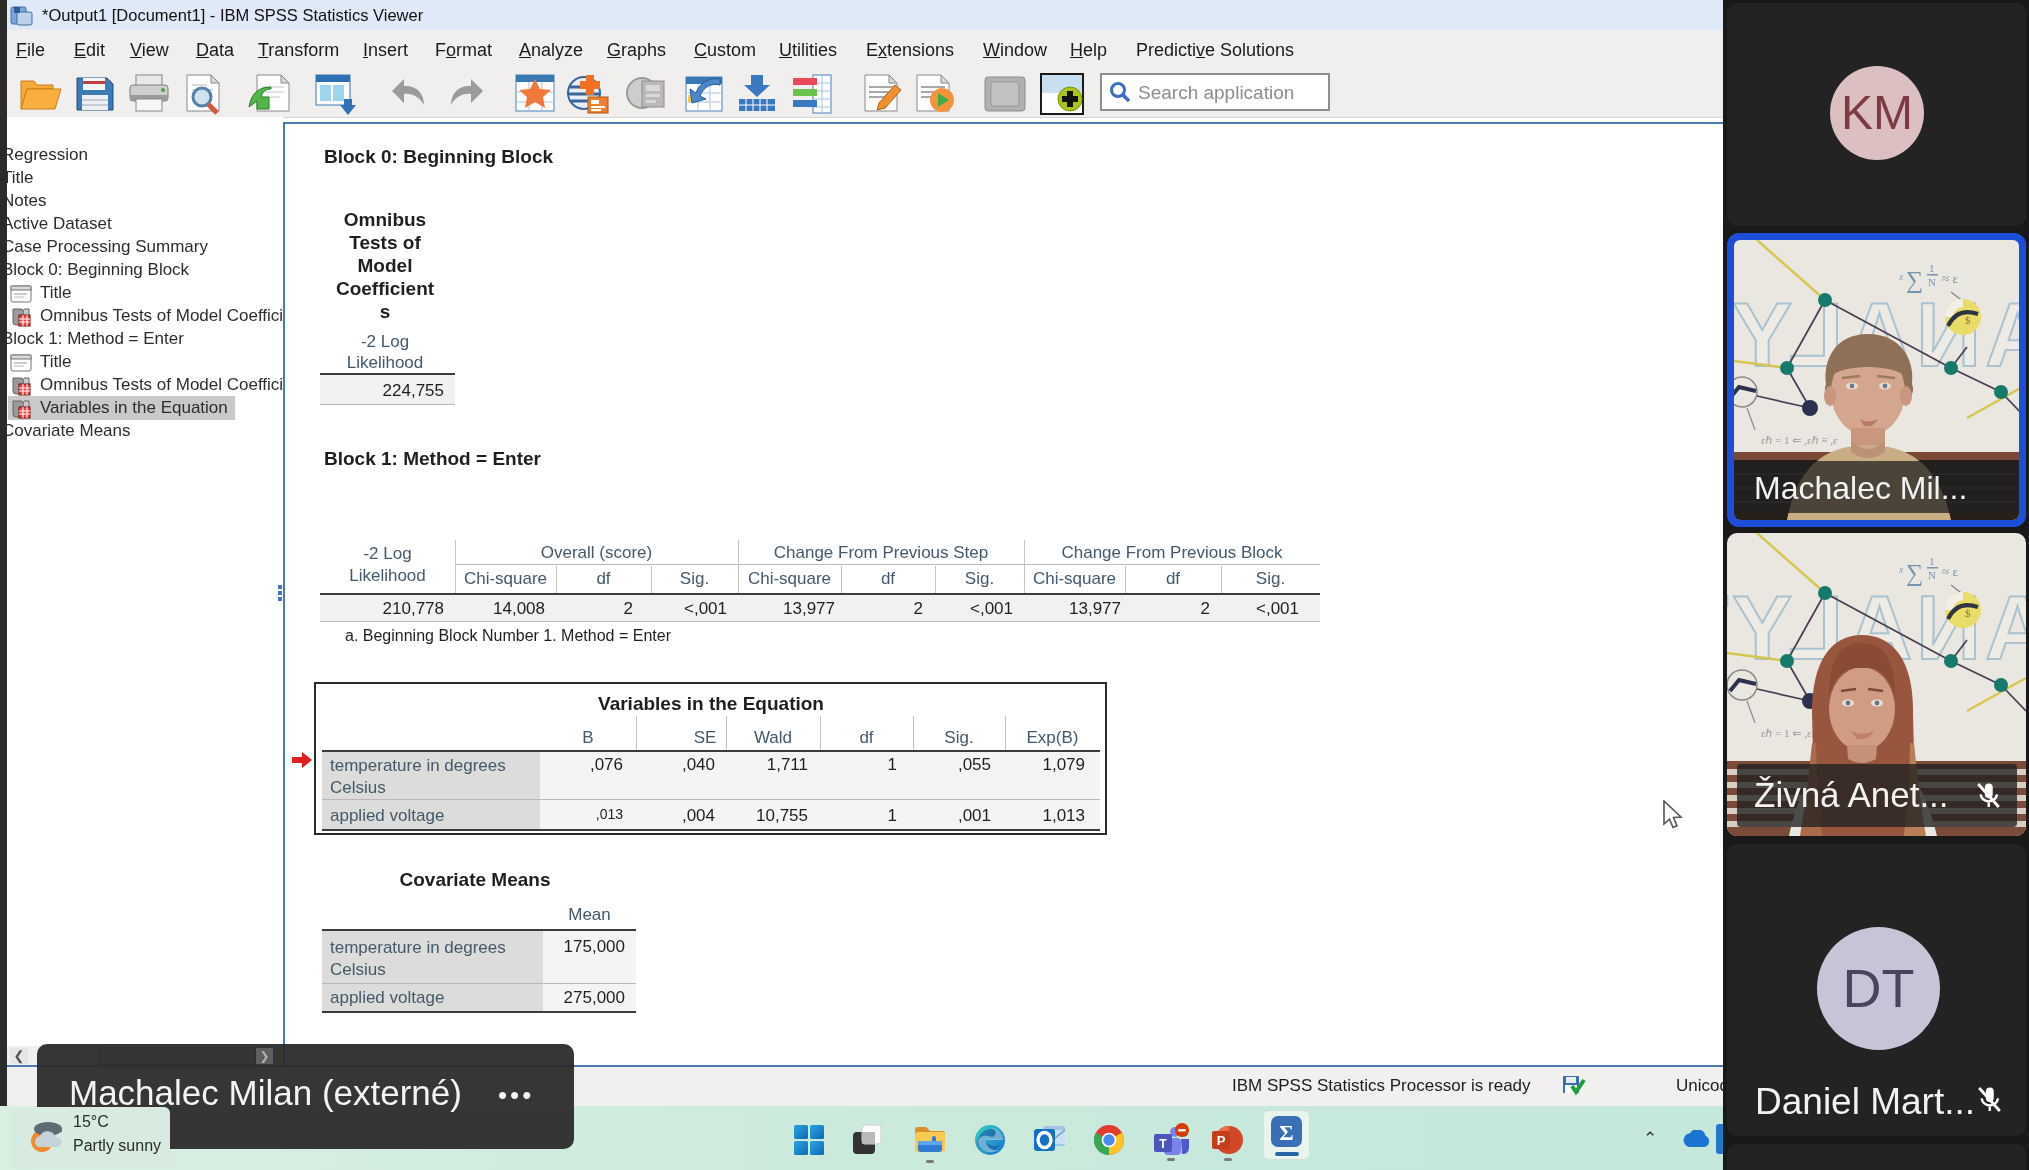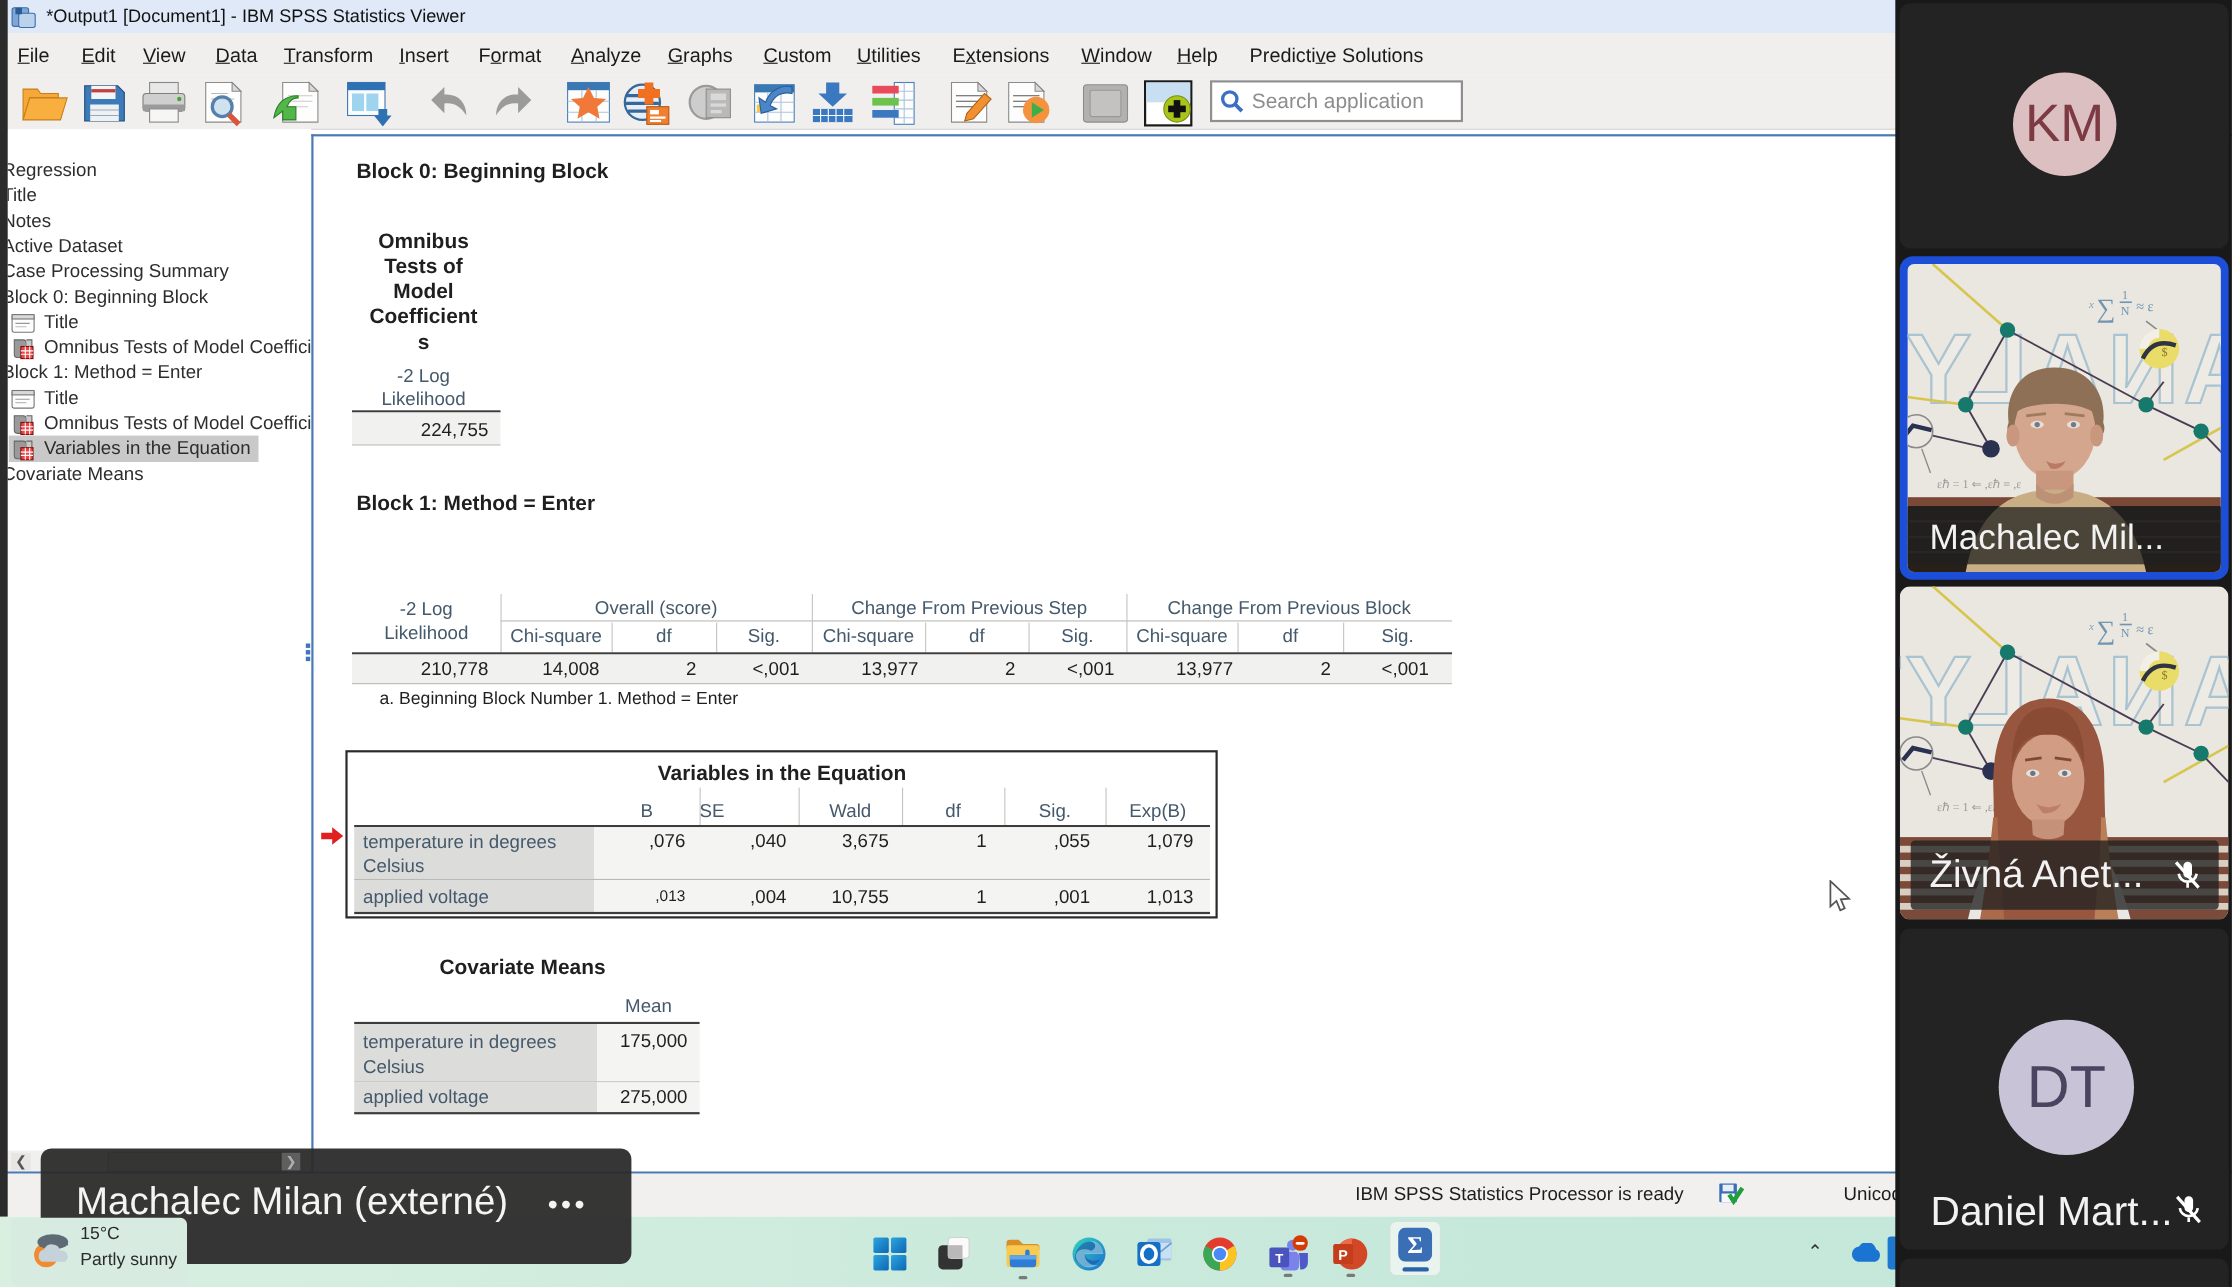--- a/index.html
+++ b/index.html
@@ -300,37 +300,37 @@
 <div class="abs dark ra" style="left:1221px;top:599px;width:78px;font-size:17px;">&lt;,001</div>
 <div class="lline" style="left:320px;top:621px;width:1000px;"></div>
 <div class="abs dark" style="left:345px;top:627px;font-size:16px;">a. Beginning Block Number 1. Method = Enter</div>
 
 <div class="abs" style="left:314px;top:682px;width:793px;height:153px;border:2px solid #2a2a2a;box-sizing:border-box;background:#fff;"></div>
 <svg class="abs" style="left:290px;top:750px" width="24" height="20" viewBox="0 0 24 20">
   <path d="M2 7 L12 7 L12 2 L22 10 L12 18 L12 13 L2 13 Z" fill="#e02020"></path>
 </svg>
 <div class="abs bold dark" style="left:322px;top:693px;width:778px;text-align:center;font-size:19px;">Variables in the Equation</div>
 <div class="abs slate" style="left:540px;top:728px;width:96px;text-align:center;font-size:17px;">B</div>
-<div class="abs slate" style="left:636px;top:728px;width:90px;font-size:17px;">SE</div>
+<div class="abs slate" style="left:660px;top:728px;width:90px;text-align:center;font-size:17px;">SE</div>
 <div class="abs slate" style="left:726px;top:728px;width:94px;text-align:center;font-size:17px;">Wald</div>
 <div class="abs slate" style="left:820px;top:728px;width:93px;text-align:center;font-size:17px;">df</div>
 <div class="abs slate" style="left:913px;top:728px;width:92px;text-align:center;font-size:17px;">Sig.</div>
 <div class="abs slate" style="left:1005px;top:728px;width:95px;text-align:center;font-size:17px;">Exp(B)</div>
 <div class="vline" style="left:636px;top:716px;height:34px;"></div>
 <div class="vline" style="left:726px;top:716px;height:34px;"></div>
 <div class="vline" style="left:820px;top:716px;height:34px;"></div>
 <div class="vline" style="left:913px;top:716px;height:34px;"></div>
 <div class="vline" style="left:1005px;top:716px;height:34px;"></div>
 <div class="hline" style="left:322px;top:750px;width:778px;"></div>
 <div class="abs" style="left:322px;top:752px;width:218px;height:47px;background:#dcdcda;"></div>
 <div class="abs" style="left:540px;top:752px;width:560px;height:47px;background:#f4f4f3;"></div>
 <div class="abs slate" style="left:330px;top:755px;font-size:17px;line-height:22px;">temperature in degrees<br>Celsius</div>
 <div class="abs dark ra" style="left:540px;top:755px;width:83px;font-size:17px;">,076</div>
 <div class="abs dark ra" style="left:636px;top:755px;width:79px;font-size:17px;">,040</div>
-<div class="abs dark ra" style="left:726px;top:755px;width:82px;font-size:17px;">3,675</div>
+<div class="abs dark ra" style="left:726px;top:755px;width:82px;font-size:17px;">1,711</div>
 <div class="abs dark ra" style="left:820px;top:755px;width:77px;font-size:17px;">1</div>
 <div class="abs dark ra" style="left:913px;top:755px;width:78px;font-size:17px;">,055</div>
 <div class="abs dark ra" style="left:1005px;top:755px;width:80px;font-size:17px;">1,079</div>
 <div class="lline" style="left:322px;top:799px;width:778px;"></div>
 <div class="abs" style="left:322px;top:800px;width:218px;height:29px;background:#dcdcda;"></div>
 <div class="abs" style="left:540px;top:800px;width:560px;height:29px;background:#f4f4f3;"></div>
 <div class="abs slate" style="left:330px;top:806px;font-size:17px;">applied voltage</div>
 <div class="abs dark ra" style="left:540px;top:806px;width:83px;font-size:14px;">,013</div>
 <div class="abs dark ra" style="left:636px;top:806px;width:79px;font-size:17px;">,004</div>
 <div class="abs dark ra" style="left:726px;top:806px;width:82px;font-size:17px;">10,755</div>

